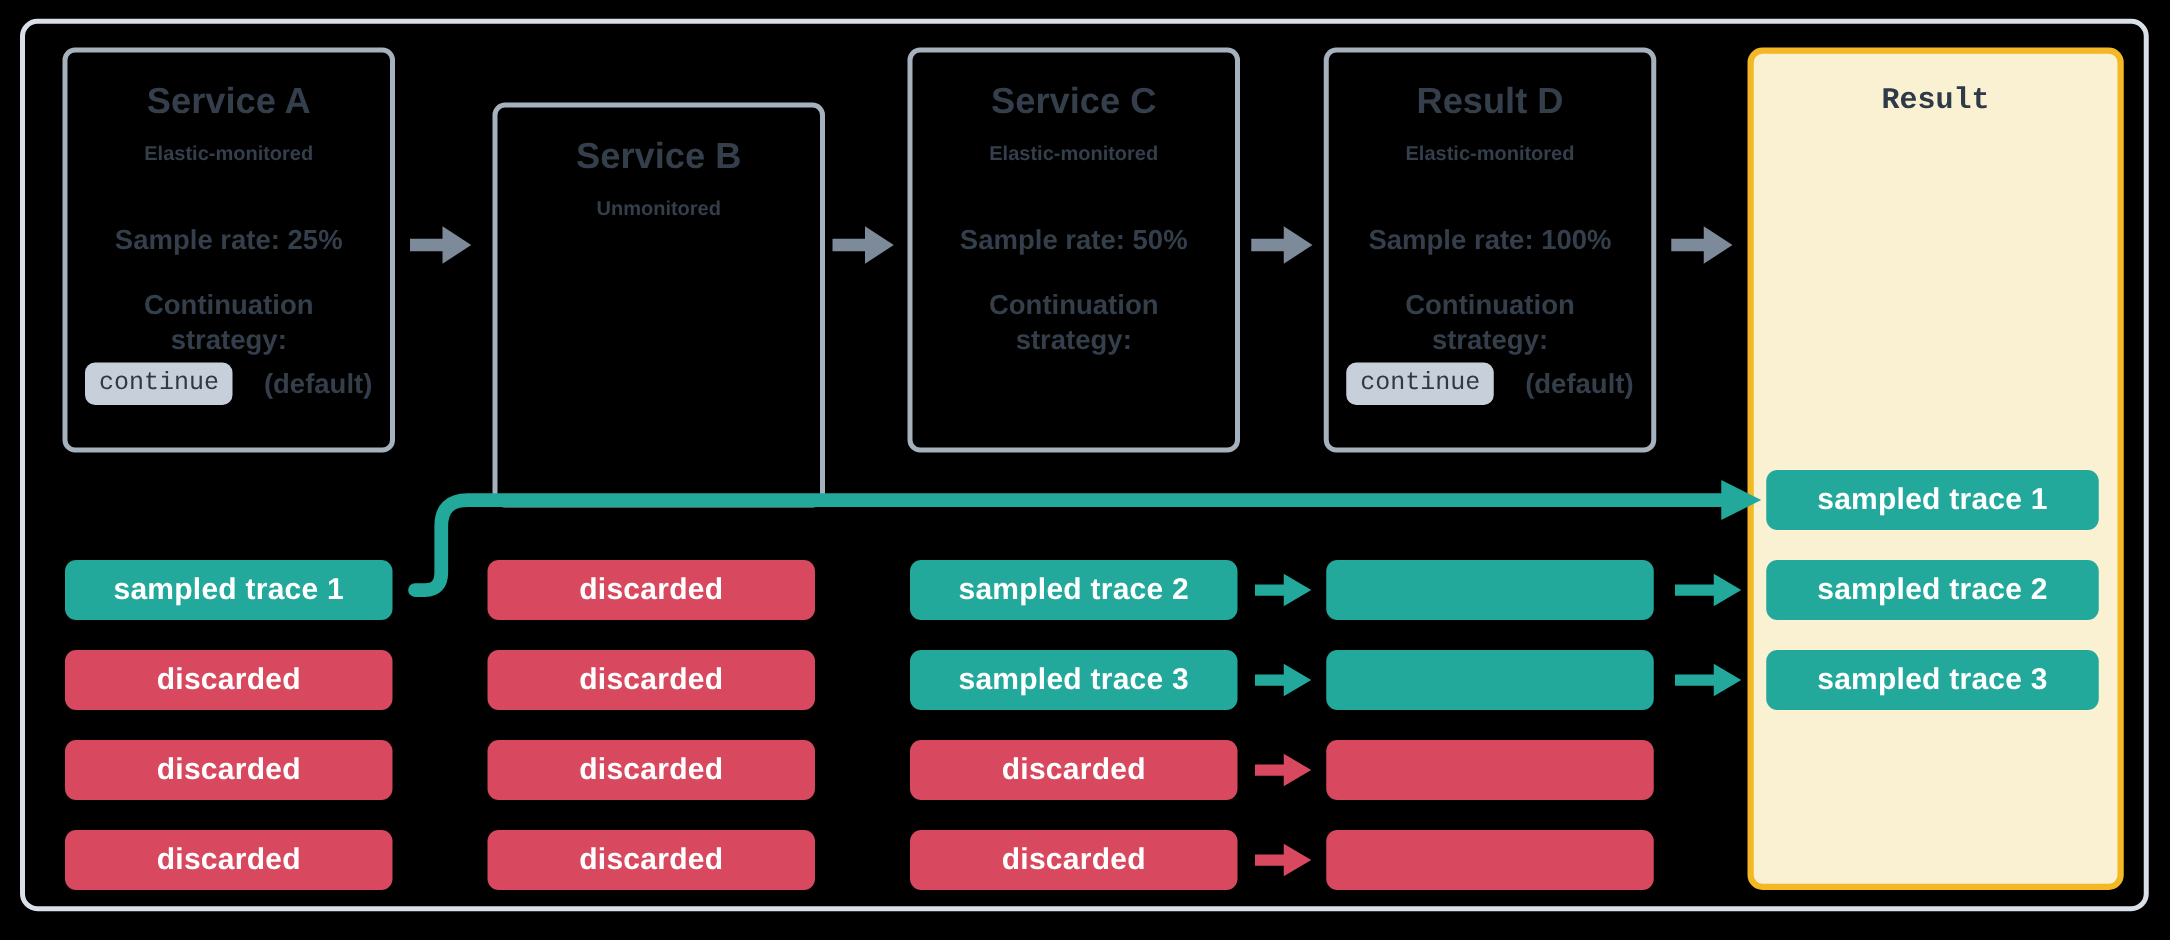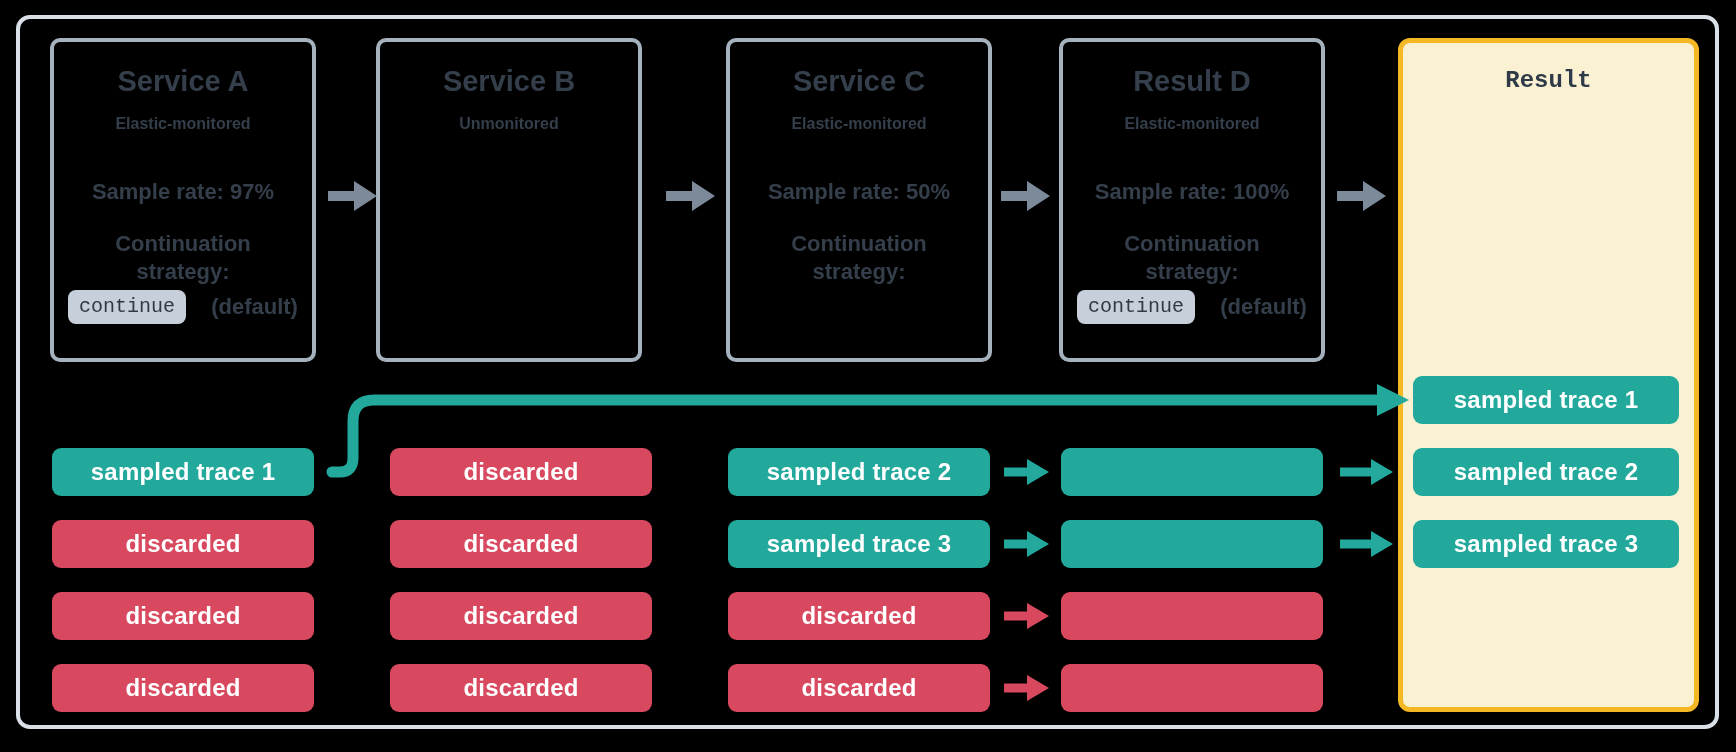--- a/index.html
+++ b/index.html
@@ -59,29 +59,29 @@
 </head>
 <body>
 
 <div class="canvas">
 
   <div class="frame"></div>
 
   <div class="service-box" style="left:50px;">
     <div class="title">Service A</div>
     <div class="subtitle">Elastic-monitored</div>
-    <div class="sample-rate">Sample rate: 97%</div>
+    <div class="sample-rate">Sample rate: 25%</div>
     <div class="continuation">Continuation strategy:</div>
     <div class="chip-row">
       <span class="chip">continue</span>
       <span class="chip-suffix">(default)</span>
     </div>
   </div>
 
-  <div class="service-box" style="left:376px;">
+  <div class="service-box" style="left:394px;margin-top:44px;">
     <div class="title">Service B</div>
     <div class="subtitle">Unmonitored</div>
   </div>
 
   <div class="service-box" style="left:726px;">
     <div class="title">Service C</div>
     <div class="subtitle">Elastic-monitored</div>
     <div class="sample-rate">Sample rate: 50%</div>
     <div class="continuation">Continuation strategy:</div>
   </div>

